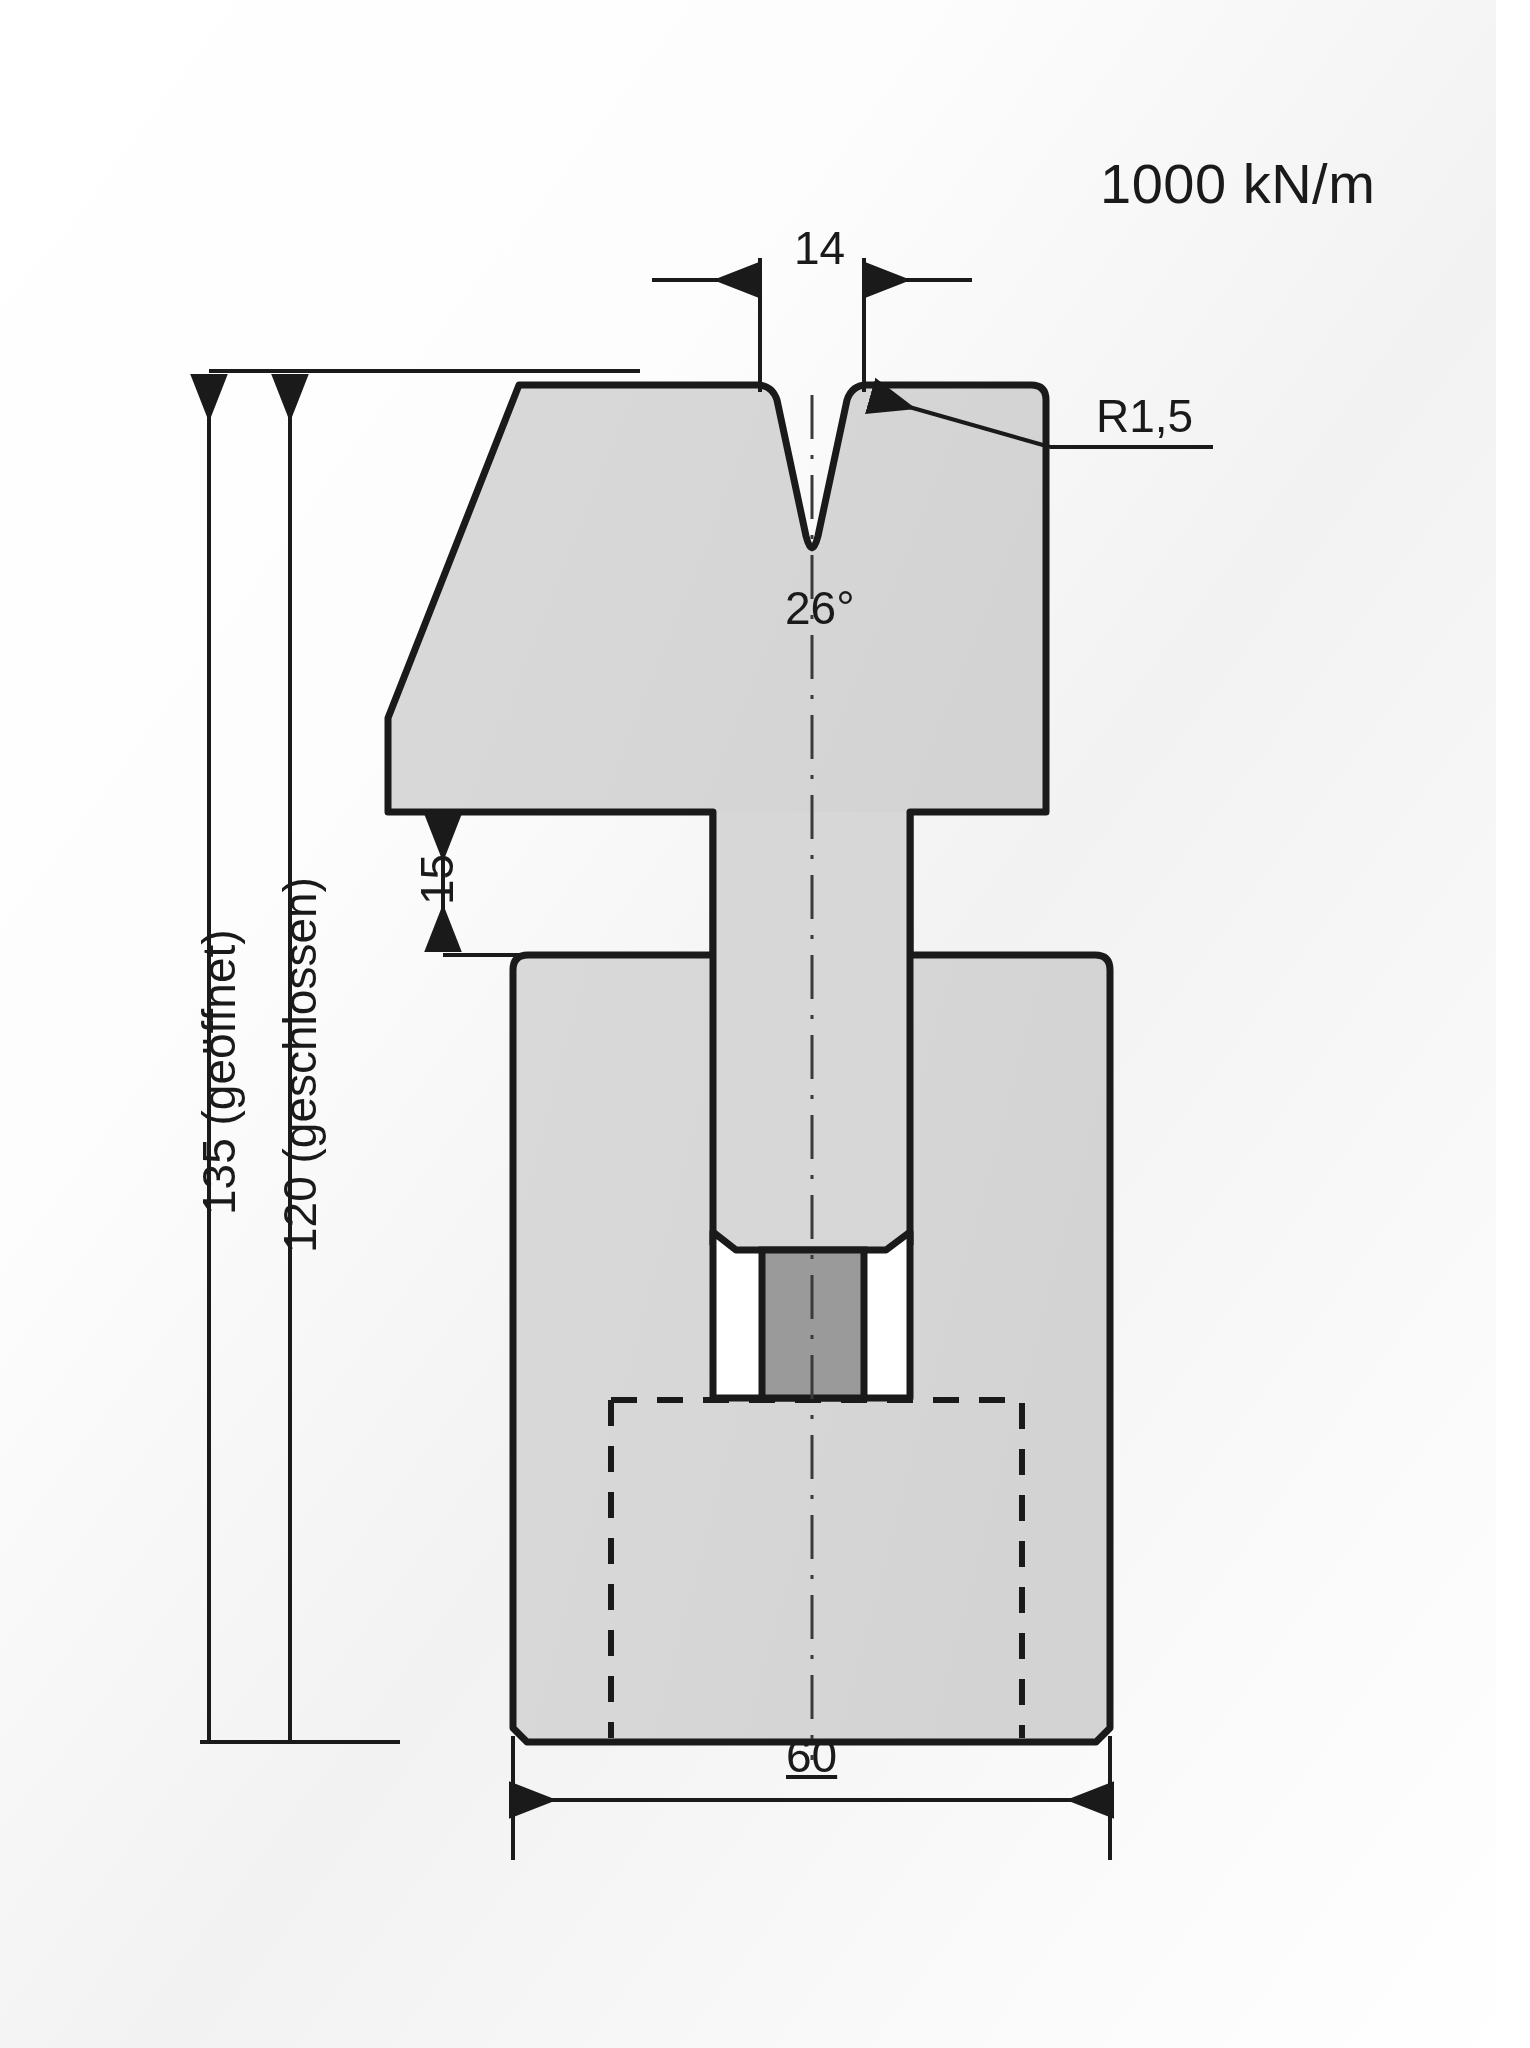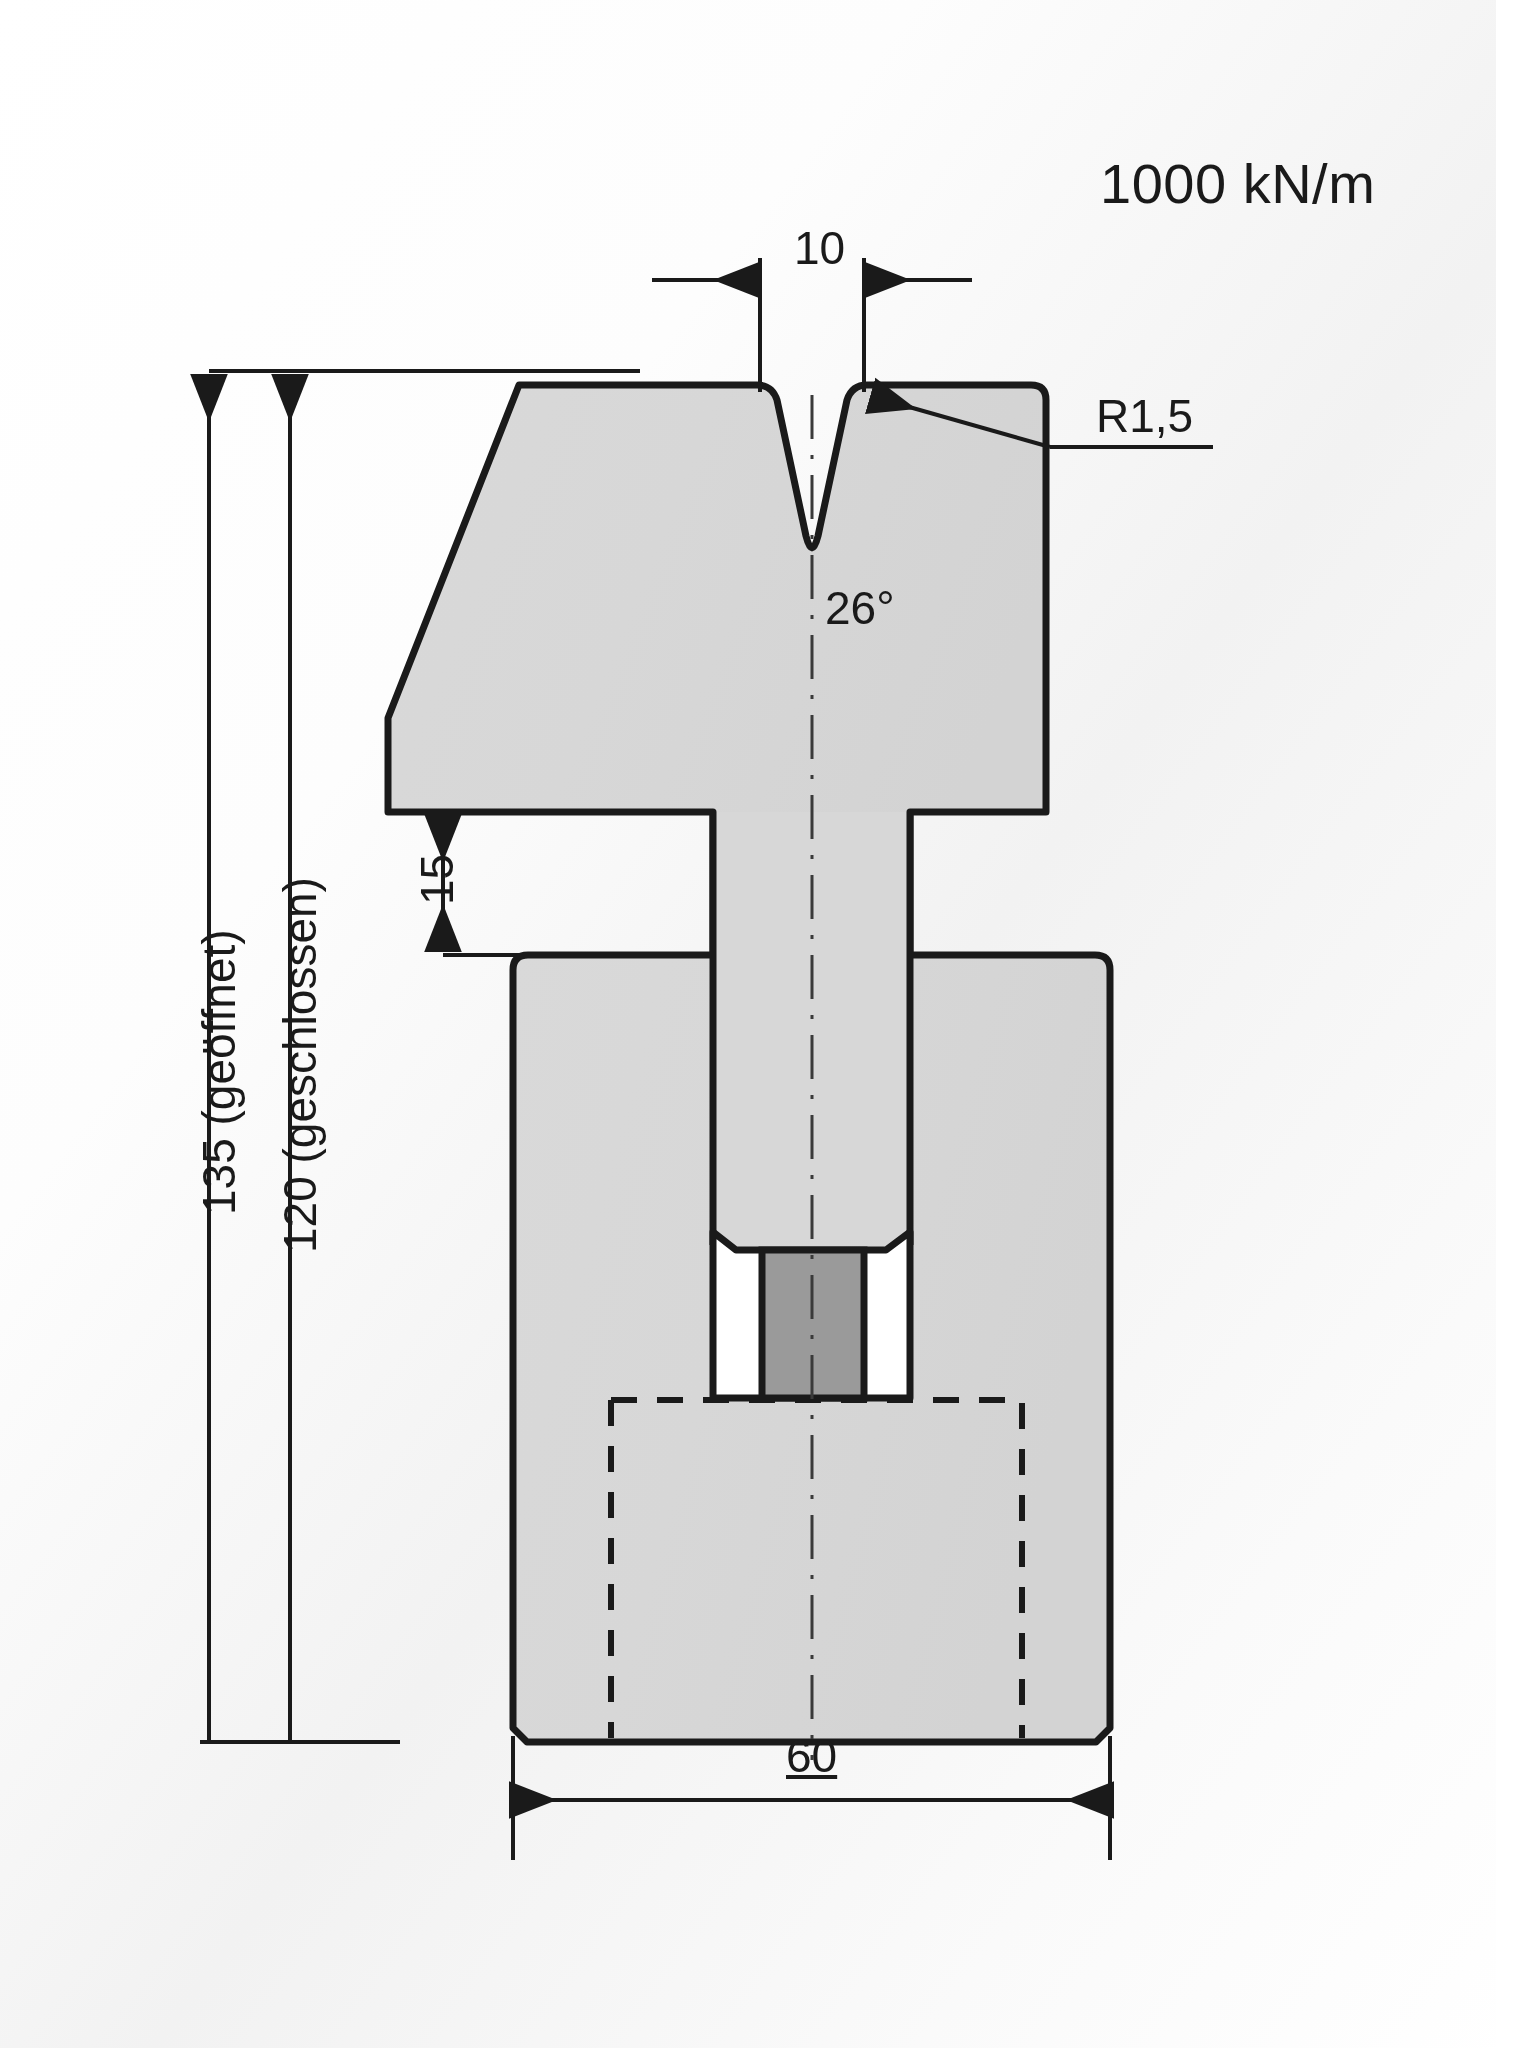--- a/index.html
+++ b/index.html
@@ -206,25 +206,25 @@
     <g>
       <line x1="513" y1="1736" x2="513" y2="1860" stroke="#1a1a1a" stroke-width="4"></line>
       <line x1="1110" y1="1736" x2="1110" y2="1860" stroke="#1a1a1a" stroke-width="4"></line>
       <line x1="513" y1="1800" x2="1110" y2="1800" stroke="#1a1a1a" stroke-width="4" marker-start="url(#arrHeadR)" marker-end="url(#arrHeadL)"></line>
     </g>
 
   </svg>
 
   <div class="lbl lbl-force" style="left:1100px; top:156px;">1000 kN/m</div>
 
-  <div class="lbl lbl-dim" style="left:794px; top:225px;">10</div>
+  <div class="lbl lbl-dim" style="left:794px; top:225px;">14</div>
 
   <div class="lbl lbl-dim" style="left:1096px; top:393px;">R1,5</div>
 
-  <div class="lbl lbl-dim" style="left:825px; top:585px;">26°</div>
+  <div class="lbl lbl-dim" style="left:785px; top:585px;">26°</div>
 
   <div class="lbl lbl-vert" style="left:414px; top:905px;">15</div>
 
   <div class="lbl lbl-vert" style="left:196px; top:1215px;">135 (geöffnet)</div>
 
   <div class="lbl lbl-vert" style="left:277px; top:1253px;">120 (geschlossen)</div>
 
   <div class="lbl lbl-dim" style="left:786px; top:1733px;text-decoration:underline;">60</div>
 
 </div>

